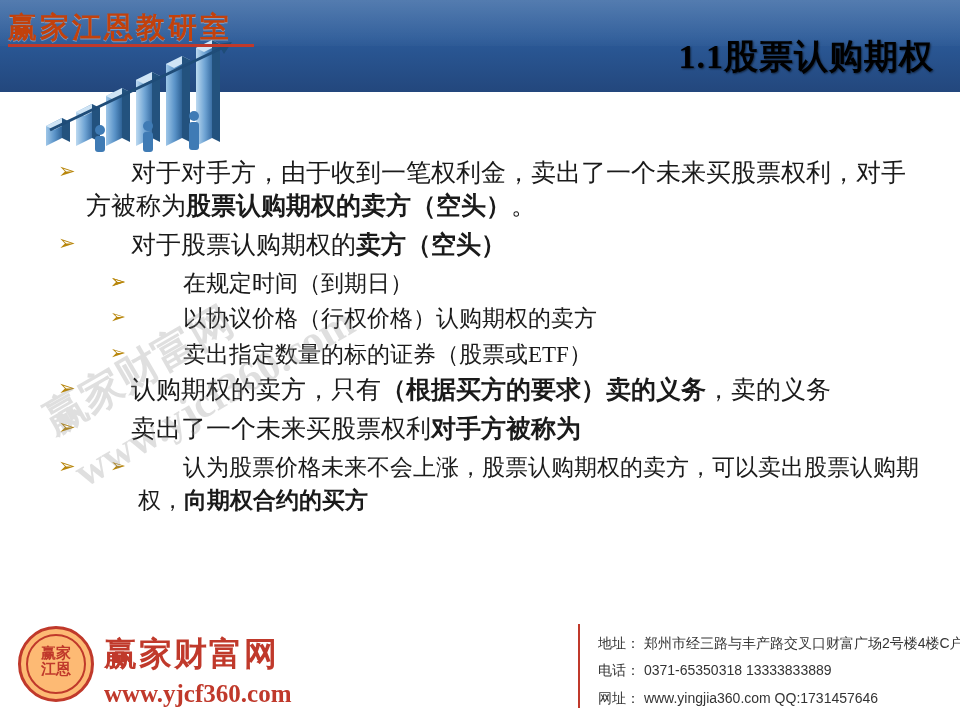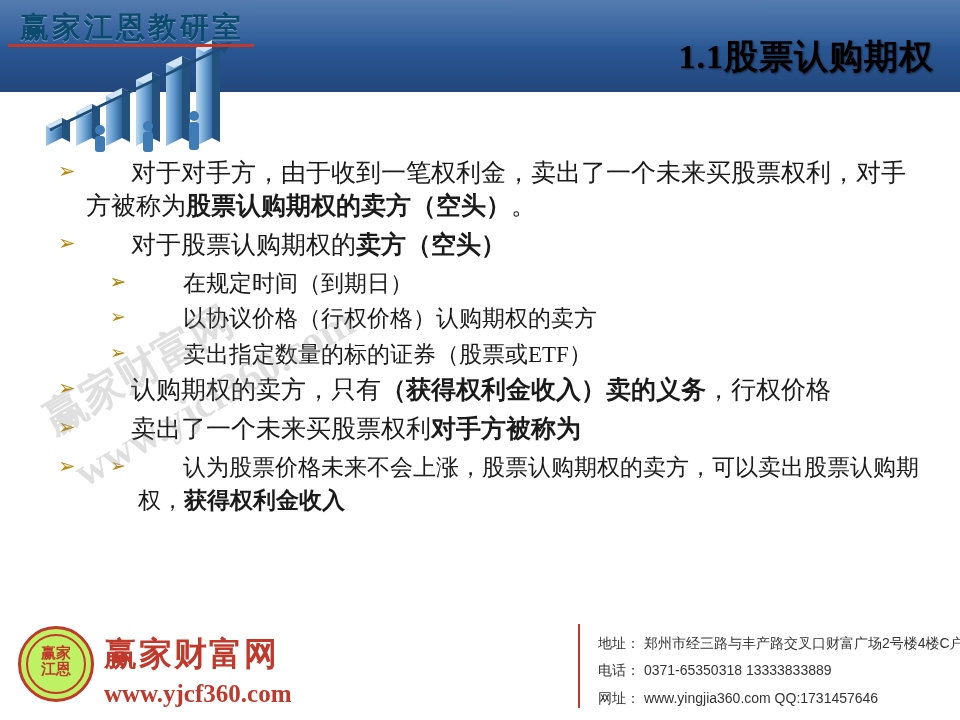--- a/index.html
+++ b/index.html
@@ -49,22 +49,22 @@
     color: #000000;
     font-size: 34px;
     font-weight: bold;
     letter-spacing: 1px;
     font-family: "Liberation Serif", "DejaVu Serif", serif;
     text-shadow: 1px 1px 2px rgba(0,0,0,0.55);
     z-index: 5;
   }
   .brand-top {
     position: absolute;
-    left: 20px; top: 8px;
-    color: #0c4a6e;
+    left: 8px; top: 8px;
+    color: #c2410c;
     font-size: 29px;
     font-weight: bold;
     letter-spacing: 3px;
     font-family: "Liberation Serif", "DejaVu Serif", serif;
     text-shadow: 0 1px 0 rgba(255,255,255,0.35);
     z-index: 6;
   }
   .brand-underline {
     position: absolute;
     left: 8px; top: 44px;
@@ -161,21 +161,21 @@
     background: #ffffff;
     border-top: 0;
   }
   .footer-seal {
     position: absolute;
     left: 18px; top: 14px;
     width: 76px; height: 76px;
     border-radius: 50%;
     border: 3px solid #c0392b;
     box-sizing: border-box;
-    background: #bef264;
+    background: #fdba74;
   }
   .footer-seal .inner {
     position: absolute;
     left: 5px; top: 5px;
     right: 5px; bottom: 5px;
     border-radius: 50%;
     border: 2px solid #c0392b;
     box-sizing: border-box;
     color: #c0392b;
     font-size: 15px;
@@ -291,25 +291,25 @@
 <div class="content">
   <ul class="lvl1" id="bullet-list">
       <li class="item"><span class="arrow">➢</span><span class="txt"><span>对于对手方，由于收到一笔权利金，卖出了一个未来买股票权利，对手方被称为</span><span class="b">股票认购期权的卖方（空头）</span><span>。</span></span></li>
       <li class="item"><span class="arrow">➢</span><span class="txt"><span>对于股票认购期权的</span><span class="b">卖方（空头）</span></span></li>
       <ul class="lvl2">
         <li class="item"><span class="arrow">➢</span></li>
         <li class="item"><span class="arrow">➢</span><span class="txt"><span>在规定时间（到期日）</span></span></li>
         <li class="item"><span class="arrow">➢</span><span class="txt"><span>以协议价格（行权价格）认购期权的卖方</span></span></li>
         <li class="item"><span class="arrow">➢</span><span class="txt"><span>卖出指定数量的标的证券（股票或ETF）</span></span></li>
       </ul>
-      <li class="item"><span class="arrow">➢</span><span class="txt"><span>认购期权的卖方，只有</span><span class="b">（获得权利金收入）卖的义务</span><span>，行权价格</span></span></li>
+      <li class="item"><span class="arrow">➢</span><span class="txt"><span>认购期权的卖方，只有</span><span class="b">（根据买方的要求）卖的义务</span><span>，卖的义务</span></span></li>
       <li class="item"><span class="arrow">➢</span><span class="txt"><span>卖出了一个未来买股票权利</span><span class="b">对手方被称为</span></span></li>
       <li class="item"><span class="arrow">➢</span></li>
       <ul class="lvl2">
-        <li class="item"><span class="arrow">➢</span><span class="txt"><span>认为股票价格未来不会上涨，股票认购期权的卖方，可以卖出股票认购期权，</span><span class="b">获得权利金收入</span></span></li>
+        <li class="item"><span class="arrow">➢</span><span class="txt"><span>认为股票价格未来不会上涨，股票认购期权的卖方，可以卖出股票认购期权，</span><span class="b">向期权合约的买方</span></span></li>
       </ul>
     </ul>
 </div>
 
 <div class="footer">
   <div class="footer-seal">
     <div class="inner">
       <div class="c1"><span>赢</span><span>家</span></div>
       <div class="c1"><span>江</span><span>恩</span></div>
     </div>

